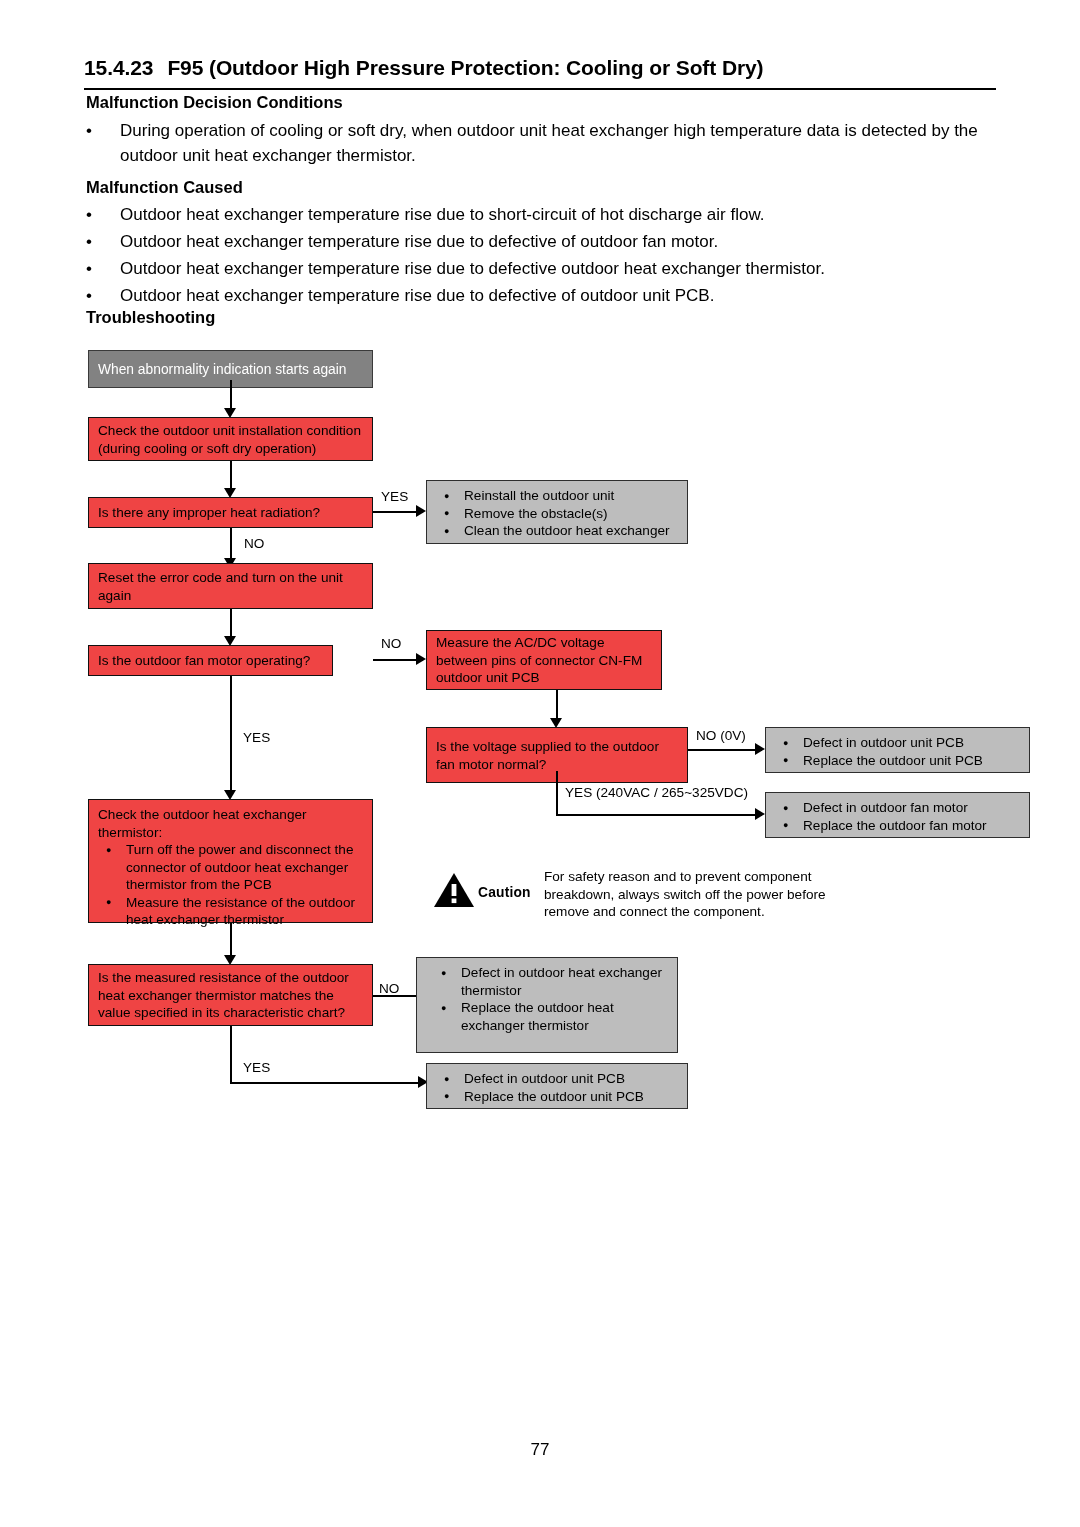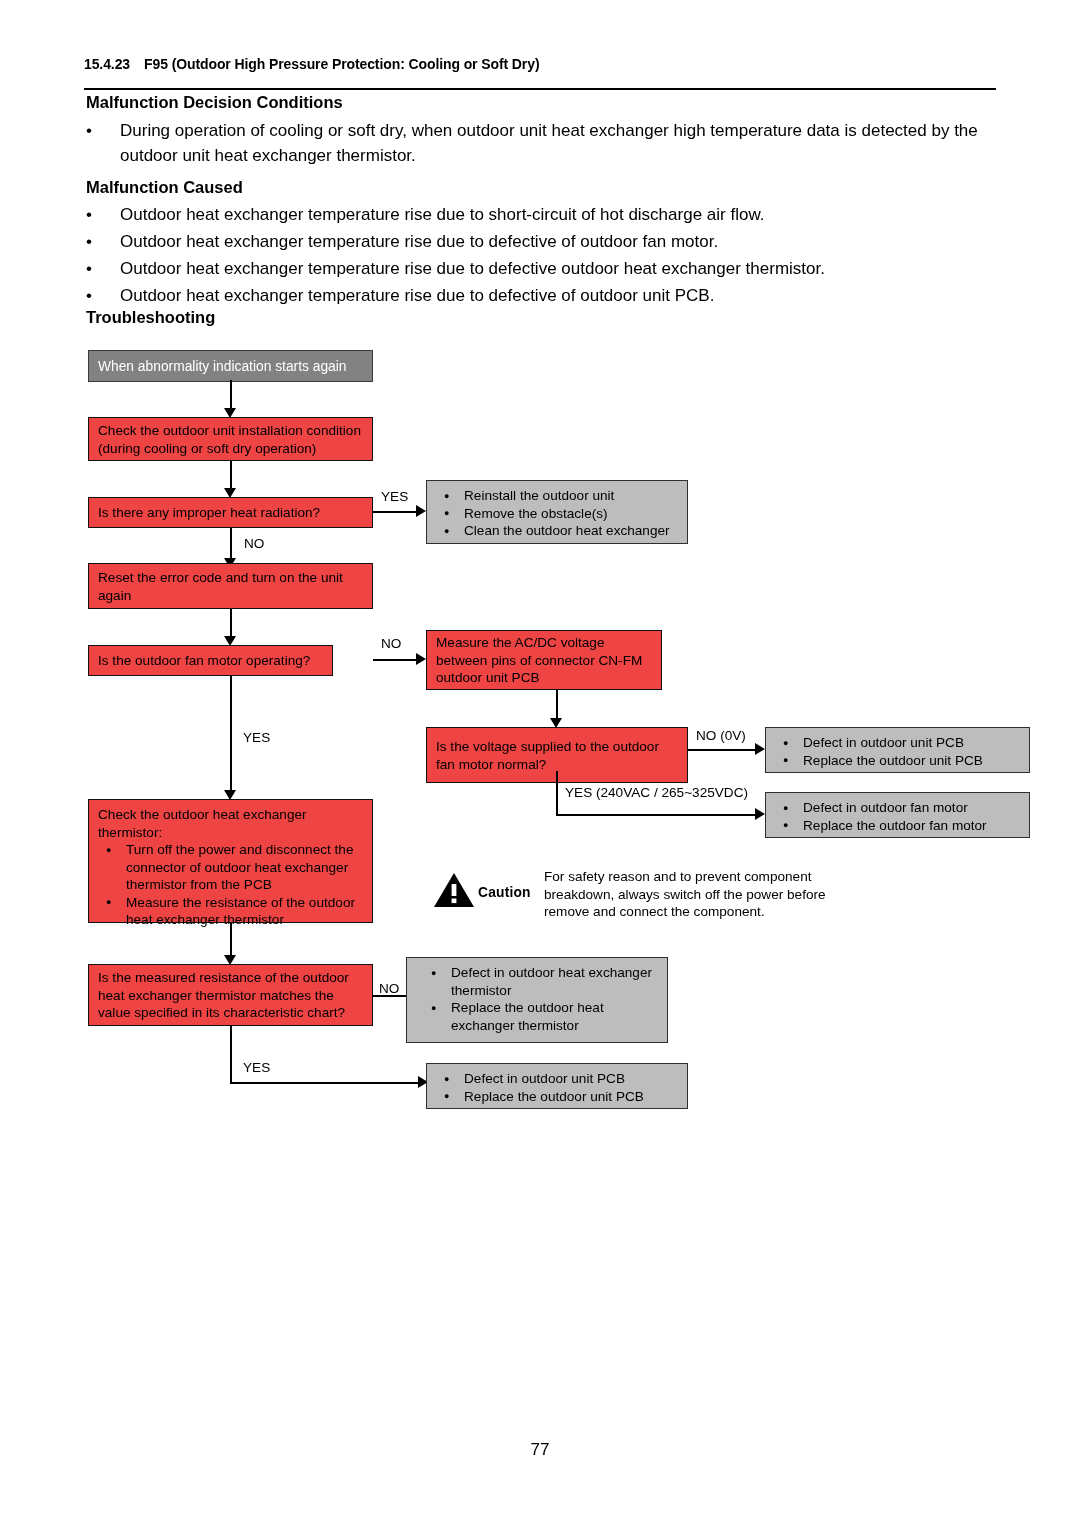--- a/index.html
+++ b/index.html
@@ -22,21 +22,21 @@
     left: 84px;
     top: 88px;
     width: 912px;
     height: 2px;
     background: #000;
   }
   .section-title {
     position: absolute;
     left: 84px;
     top: 56px;
-    font-size: 14px;
+    font-size: 21px;
     font-weight: bold;
     letter-spacing: -0.1px;
     white-space: nowrap;
   }
   .section-title .num { margin-right: 14px; }
 
   .subhead {
     position: absolute;
     left: 86px;
     font-size: 16.5px;
@@ -204,21 +204,21 @@
 </div>
 <div class="bullet-row" style="left:86px; top:283px; width:905px;">
   <span class="dot">•</span>
   <span class="txt">Outdoor heat exchanger temperature rise due to defective of outdoor unit PCB.</span>
 </div>
 
 <div class="subhead" style="top:308px;">Troubleshooting</div>
 
 <div class="fc">
 
-  <div class="box darkhead vcenter" style="left:88px; top:350px; width:285px; height:32px;">
+  <div class="box darkhead vcenter" style="left:88px; top:350px; width:285px; height:38px;">
     <span>When abnormality indication starts again</span>
   </div>
   <div class="vline" style="left:230px; top:380px; height:31px;"></div>
   <div class="arrow-down" style="left:224px; top:408px;"></div>
 
   <div class="box vcenter" style="left:88px; top:417px; width:285px; height:44px;">
     <span>Check the outdoor unit installation condition (during cooling or soft dry operation)</span>
   </div>
   <div class="vline" style="left:230px; top:461px; height:30px;"></div>
   <div class="arrow-down" style="left:224px; top:488px;"></div>
@@ -305,21 +305,21 @@
   <div class="arrow-down" style="left:224px; top:955px;"></div>
 
   <div class="box vcenter" style="left:88px; top:964px; width:285px; height:62px;">
     <span>Is the measured resistance of the outdoor heat exchanger thermistor matches the value specified in its characteristic chart?</span>
   </div>
 
   <div class="hline" style="left:373px; top:995px; width:50px;"></div>
   <div class="arrow-right" style="left:416px; top:989px;"></div>
   <div class="edge-label" style="left:379px; top:981px;">NO</div>
 
-  <div class="box gray" style="left:406px; top:957px; width:262px; height:86px;padding-left:16px;">
+  <div class="box gray" style="left:416px; top:957px; width:262px; height:96px;padding-left:16px;">
     <ul class="blist">
       <li>Defect in outdoor heat exchanger thermistor</li>
       <li>Replace the outdoor heat exchanger thermistor</li>
     </ul>
   </div>
 
   <div class="vline" style="left:230px; top:1026px; height:58px;"></div>
   <div class="hline" style="left:230px; top:1082px; width:195px;"></div>
   <div class="arrow-right" style="left:418px; top:1076px;"></div>
   <div class="edge-label" style="left:243px; top:1060px;">YES</div>

